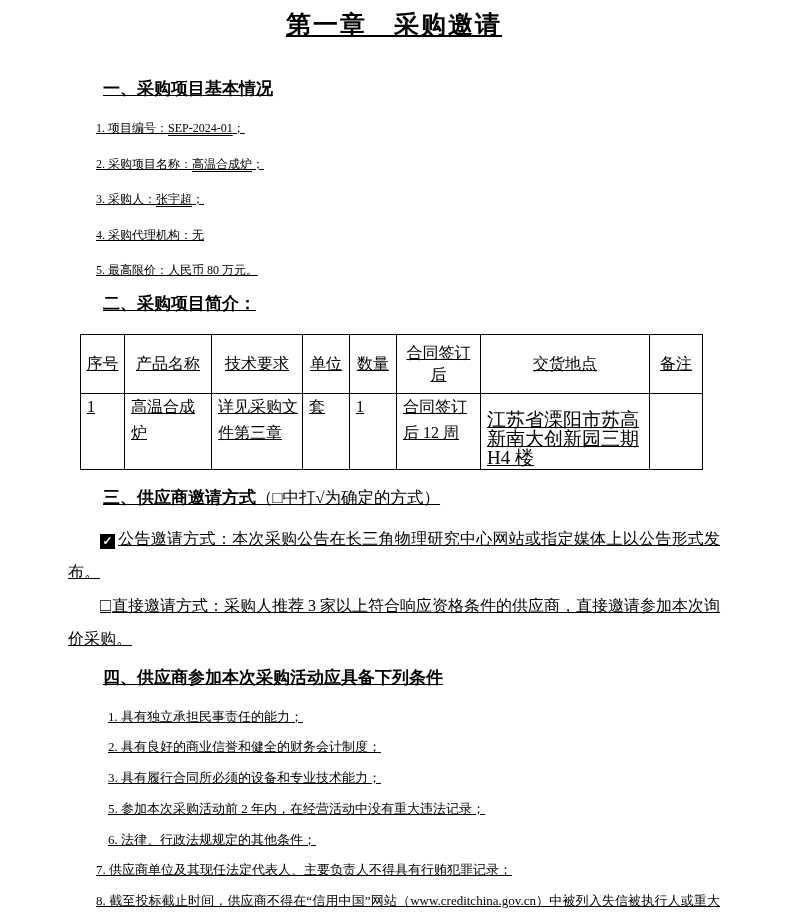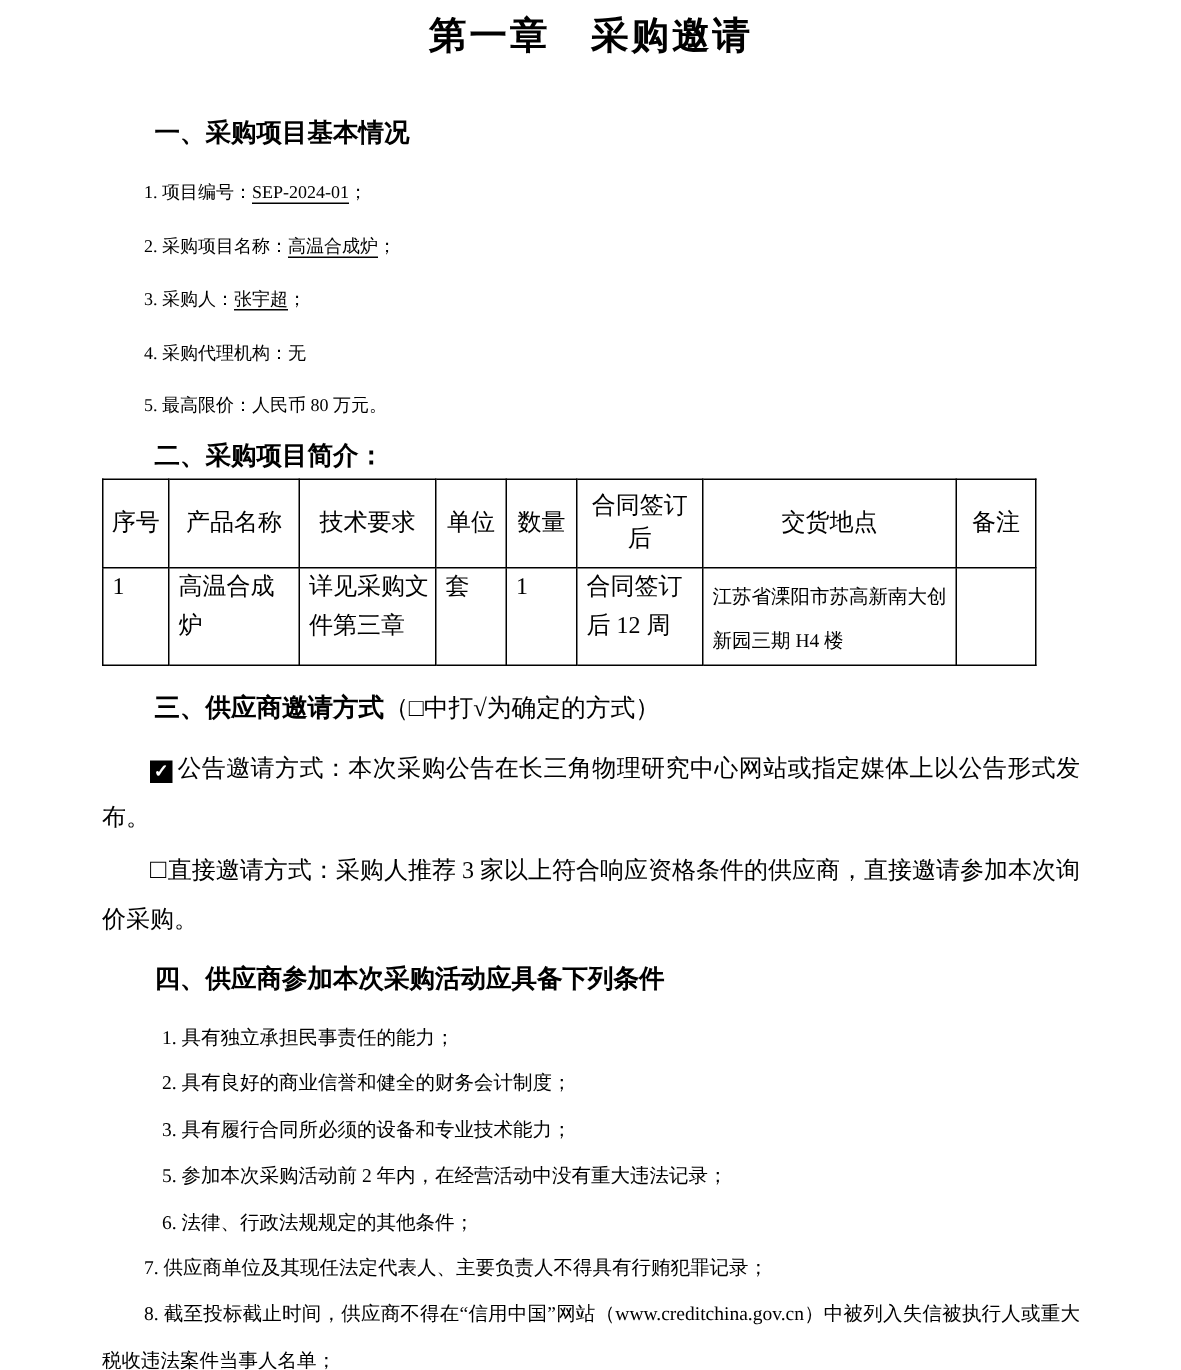--- a/index.html
+++ b/index.html
@@ -1,58 +1,59 @@
 <!DOCTYPE html>
 <html><head>
 <meta charset="utf-8">
 <style>
   html,body{margin:0;padding:0;background:#fff;}
   .page{
     width:787px;height:913px;background:#ffffff;color:#000;
     font-family:"Liberation Serif", serif;
     position:relative;overflow:hidden;box-sizing:border-box;
     padding:8px 67px 0 68px;
+    text-decoration:underline;
   }
   .doc-title{
     font-family:"Liberation Serif", serif;
     font-size:25px;font-weight:bold;text-align:center;
     line-height:34px;letter-spacing:2px;margin:0 0 21px 0;
   }
   .sec-heading{
     font-family:"Liberation Sans", sans-serif;
     font-size:17px;font-weight:bold;line-height:22px;
     text-indent:35px;margin:0;
   }
   .sec-heading .paren{
     font-family:"Liberation Serif", serif;
     font-weight:normal;font-size:16.5px;
   }
   .h1m{margin-top:36px;margin-bottom:11px;}
-  .h2m{margin-top:4px;margin-bottom:4px;}
+  .h2m{margin-top:4px;margin-bottom:19px;}
   .h3m{margin-top:17px;margin-bottom:13px;}
   .h4m{margin-top:11px;margin-bottom:13px;}
   .s1-item{
     font-size:12px;line-height:35.5px;margin:0;text-indent:28px;
   }
   .u{text-decoration:underline;text-underline-offset:3px;}
   table.info{
-    border-collapse:collapse;table-layout:fixed;width:622px;margin:0;
+    border-collapse:collapse;table-layout:fixed;width:622px;margin:12px;
   }
   table.info th, table.info td{
     border:1.4px solid #000;font-weight:normal;box-sizing:border-box;
     overflow:hidden;
   }
   table.info th{
     font-size:16px;line-height:22px;padding:7px 2px;text-align:center;
   }
   table.info td{
     font-size:16px;line-height:26.5px;padding:0 4px 2px 6px;
     text-align:left;vertical-align:top;
   }
-  table.info td.place{font-size:13px;line-height:29px;padding:4px 4px 2px 6px;}
+  table.info td.place{font-size:19px;line-height:19px;padding:16px 4px 2px 6px;}
   .opt-para{
     font-size:16px;line-height:33.5px;margin:0;text-indent:32px;
     text-align:justify;
   }
   .cb-checked{
     display:inline-block;width:15px;height:15px;background:#000;color:#fff;
     font-size:12px;line-height:15px;text-align:center;font-weight:bold;
     margin-right:3px;vertical-align:-1px;text-indent:0;
   }
   .cb-empty{

